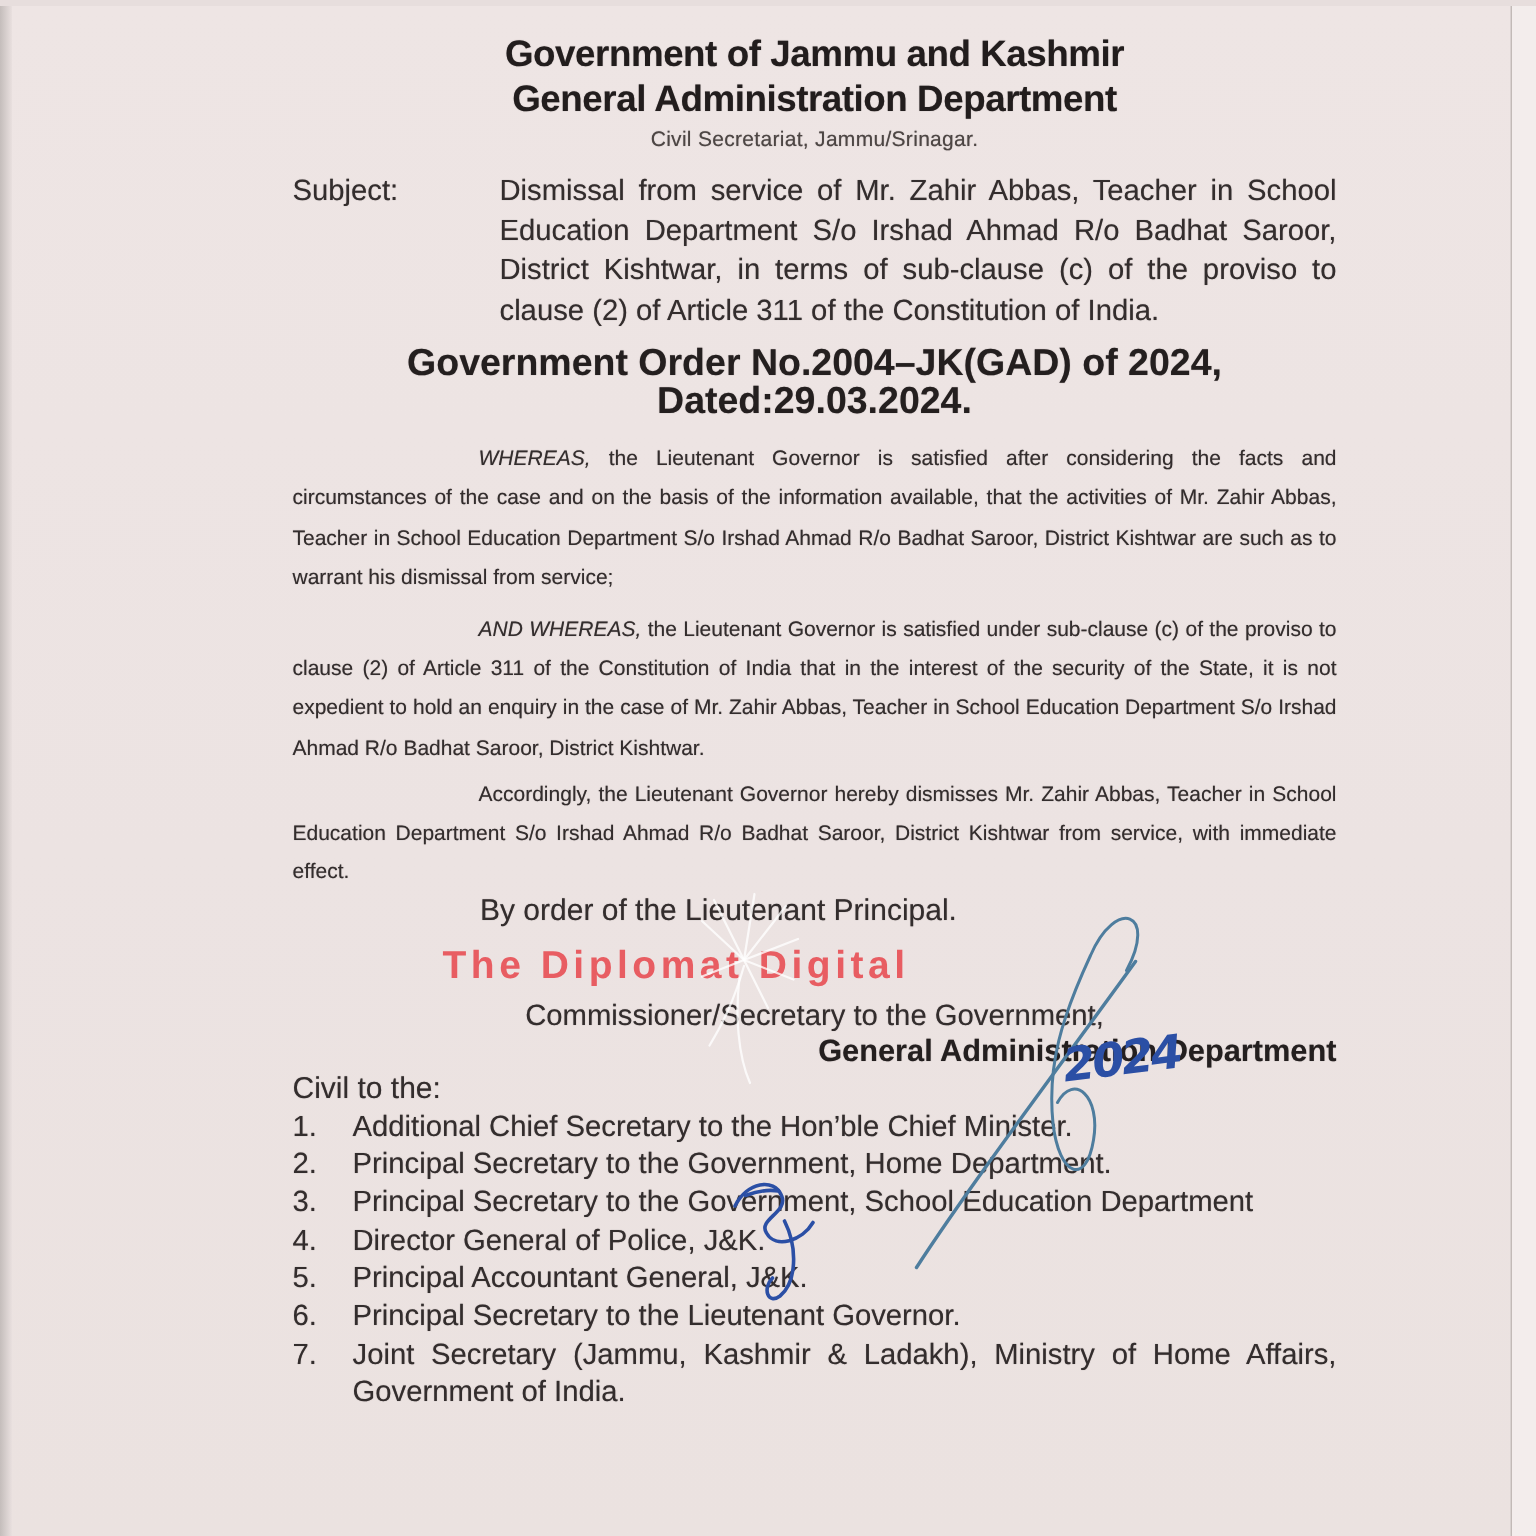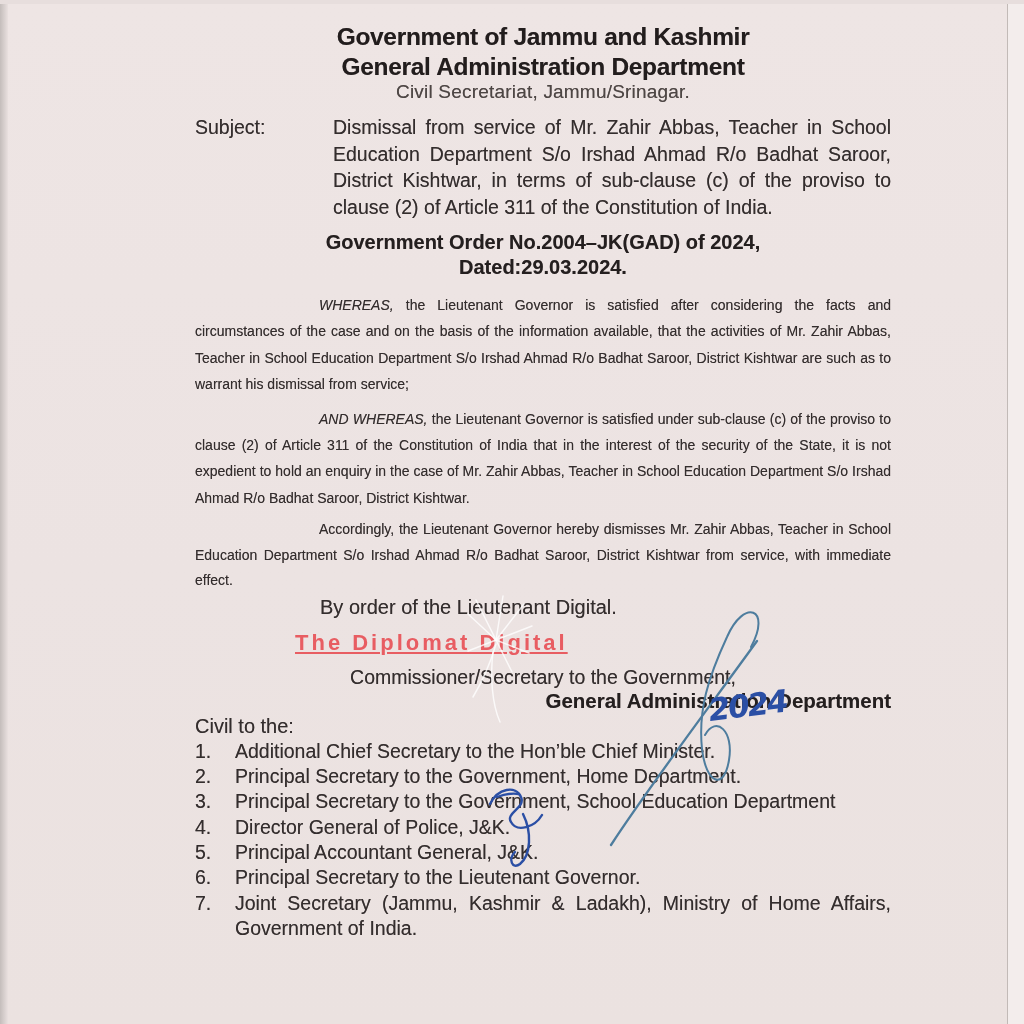--- a/index.html
+++ b/index.html
@@ -23,42 +23,42 @@
   }
   .content{
     position:absolute;left:195px;top:18px;width:696px;
     text-shadow:0 0 .6px rgba(62,52,52,.55);
   }
   .title1,.title2{
     text-align:center;font-weight:bold;font-size:24.5px;line-height:30px;
     color:#221d1d;letter-spacing:-.3px;
   }
   .subtitle{
-    text-align:center;font-size:19px;line-height:20px;color:#4d4644;letter-spacing:.2px;
+    text-align:center;font-size:14px;line-height:20px;color:#4d4644;letter-spacing:.2px;
   }
   .subject-row{display:flex;margin-top:12px;font-size:19.5px;line-height:26.5px;gap:12px;}
   .subject-label{width:126px;flex:none;}
   .subject-text{flex:1;text-align:justify;}
   .order-block{
-    margin-top:10px;text-align:center;font-weight:bold;font-size:20px;
+    margin-top:10px;text-align:center;font-weight:bold;font-size:25px;
     line-height:25px;color:#241f1f;
   }
   .para{
     margin:0;text-align:justify;font-size:14px;line-height:26.4px;
     text-indent:124px;
   }
   .para.p1{margin-top:12px;}
   .para.p2{margin-top:8px;}
   .para.p3{margin-top:6px;line-height:25.5px;}
   .lead-italic{font-style:italic;}
   .by-order{margin-top:2px;font-size:20px;line-height:22px;padding-left:125px;}
   .press-watermark{
     margin-top:6px;padding-left:100px;
-    font-size:22px;line-height:38px;font-weight:bold;letter-spacing:3px;
-    color:#e85d62;text-shadow:none;text-decoration:underline;
+    font-size:26px;line-height:38px;font-weight:bold;letter-spacing:3px;
+    color:#e85d62;text-shadow:none;
   }
   .sig-line1{margin-top:4px;text-align:center;font-size:19.5px;line-height:23px;}
   .sig-line2{text-align:right;font-weight:bold;font-size:20.5px;line-height:24px;color:#241f1f;}
   .ref-row{margin-top:4px;display:flex;justify-content:space-between;font-size:20px;line-height:24px;}
   .copy-heading{font-size:20px;line-height:25px;margin-top:1px;}
   .copy-list{margin-top:0;}
   .copy-item{display:flex;font-size:19.5px;line-height:25.3px;}
   .copy-num{width:40px;flex:none;}
   .copy-text{flex:1;text-align:justify;}
   .overlay{position:absolute;left:0;top:0;pointer-events:none;}
@@ -89,21 +89,21 @@
       <div>Government Order No.2004–JK(GAD) of 2024,</div>
       <div>Dated:29.03.2024.</div>
     </div>
 
     <p class="para p1"><span class="lead-italic">WHEREAS,</span><span> the Lieutenant Governor is satisfied after considering the facts and circumstances of the case and on the basis of the information available, that the activities of Mr. Zahir Abbas, Teacher in School Education Department S/o Irshad Ahmad R/o Badhat Saroor, District Kishtwar are such as to warrant his dismissal from service;</span></p>
 
     <p class="para p2"><span class="lead-italic">AND WHEREAS,</span><span> the Lieutenant Governor is satisfied under sub-clause (c) of the proviso to clause (2) of Article 311 of the Constitution of India that in the interest of the security of the State, it is not expedient to hold an enquiry in the case of Mr. Zahir Abbas, Teacher in School Education Department S/o Irshad Ahmad R/o Badhat Saroor, District Kishtwar.</span></p>
 
     <p class="para p3"><span></span><span>Accordingly, the Lieutenant Governor hereby dismisses Mr. Zahir Abbas, Teacher in School Education Department S/o Irshad Ahmad R/o Badhat Saroor, District Kishtwar from service, with immediate effect.</span></p>
 
-    <div class="by-order">By order of the Lieutenant Digital.</div>
+    <div class="by-order">By order of the Lieutenant Principal.</div>
 
     <div class="press-watermark">The Diplomat Digital</div>
 
     <div class="sig-line1">Commissioner/Secretary to the Government,</div>
     <div class="sig-line2">General Administration Department</div>
 
 
     <div class="copy-heading">Civil to the:</div>
 
     <div class="copy-list">

